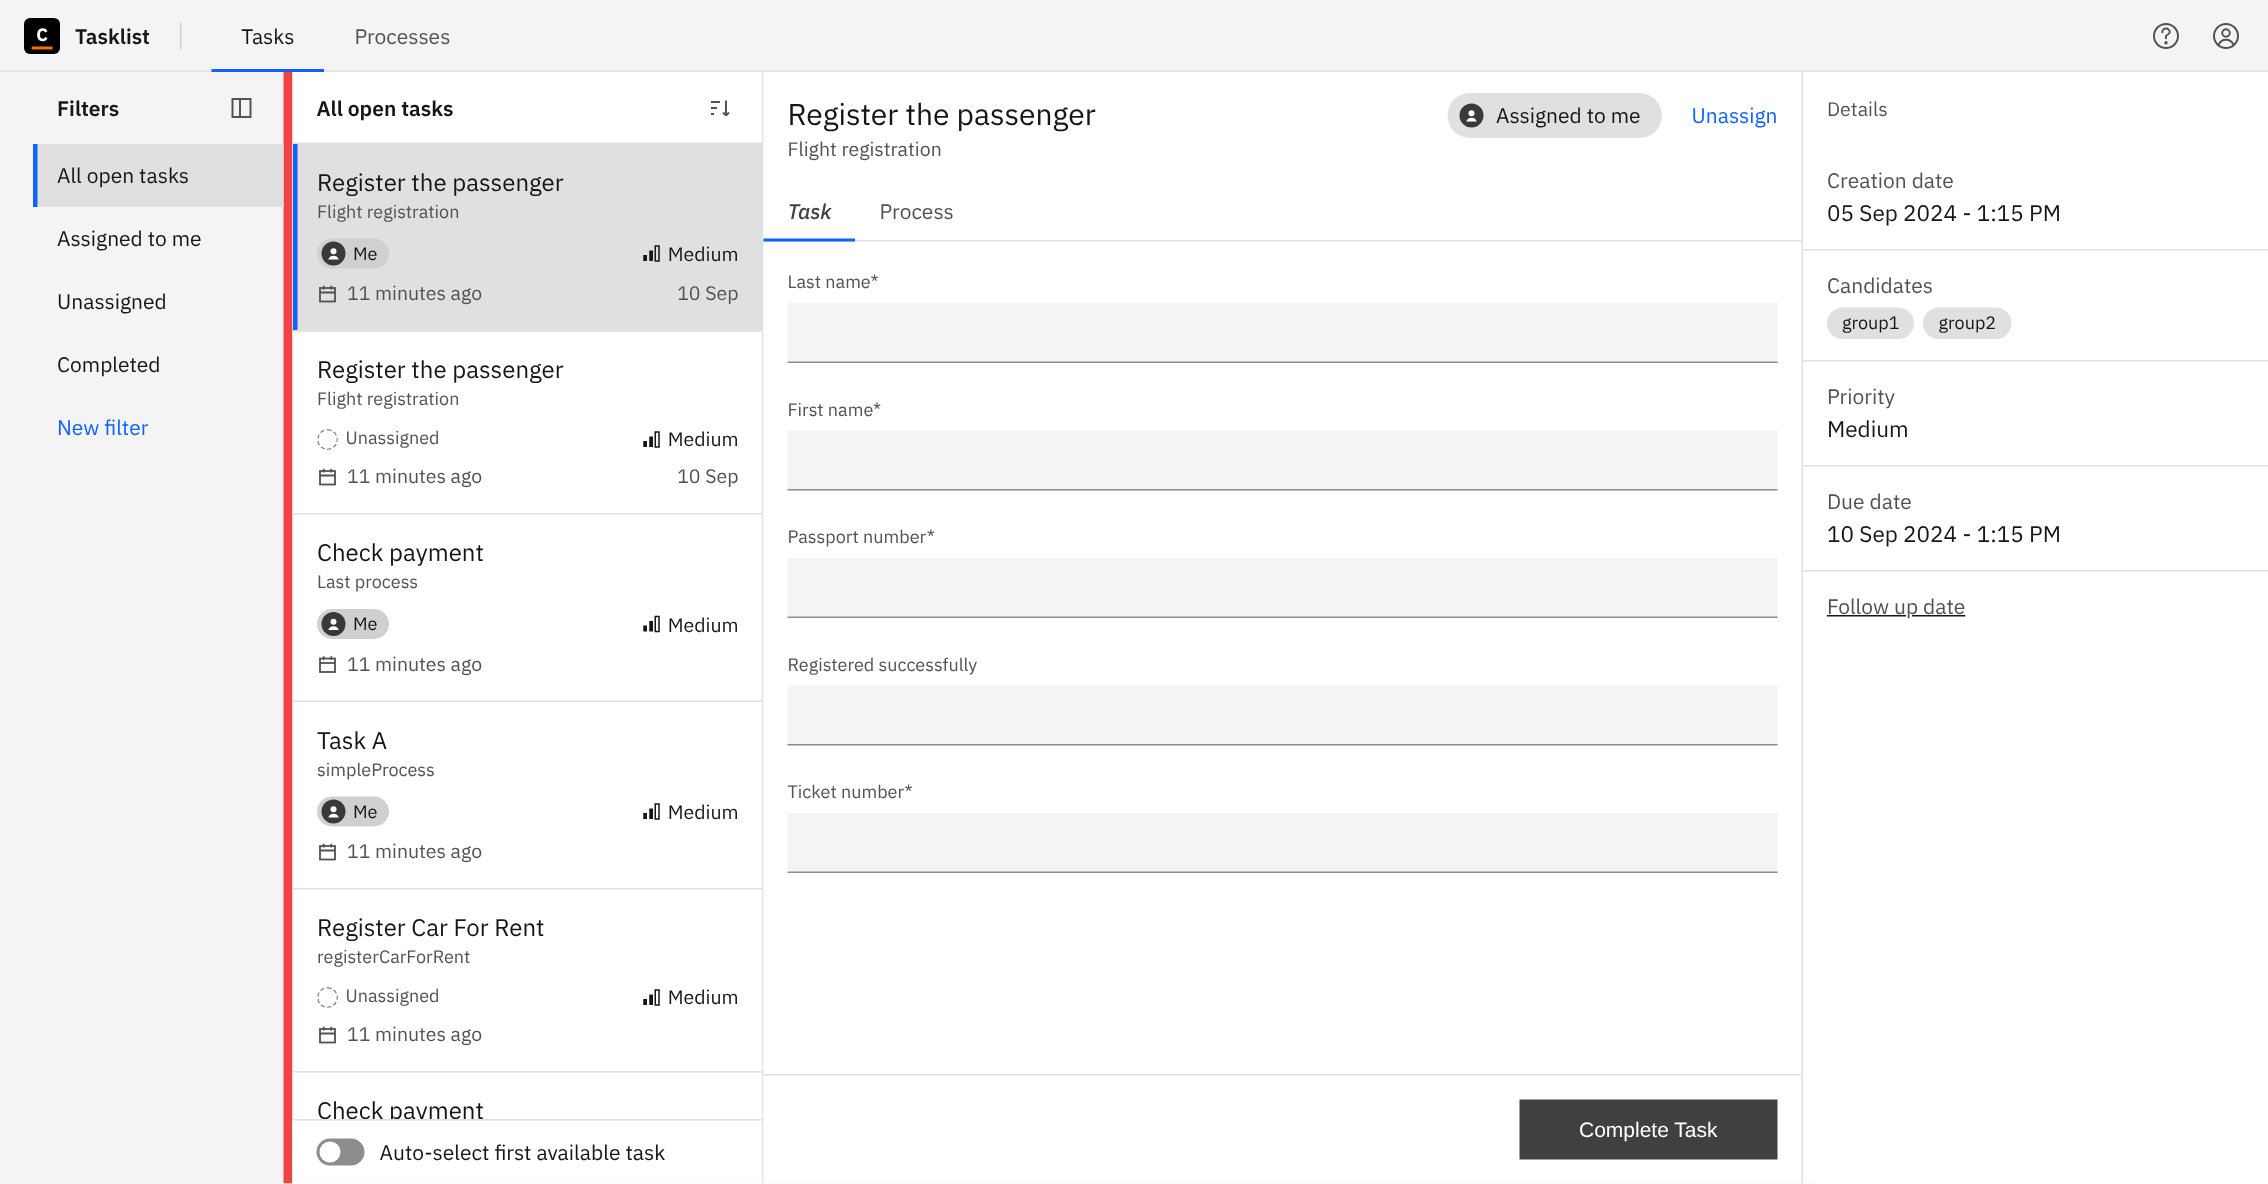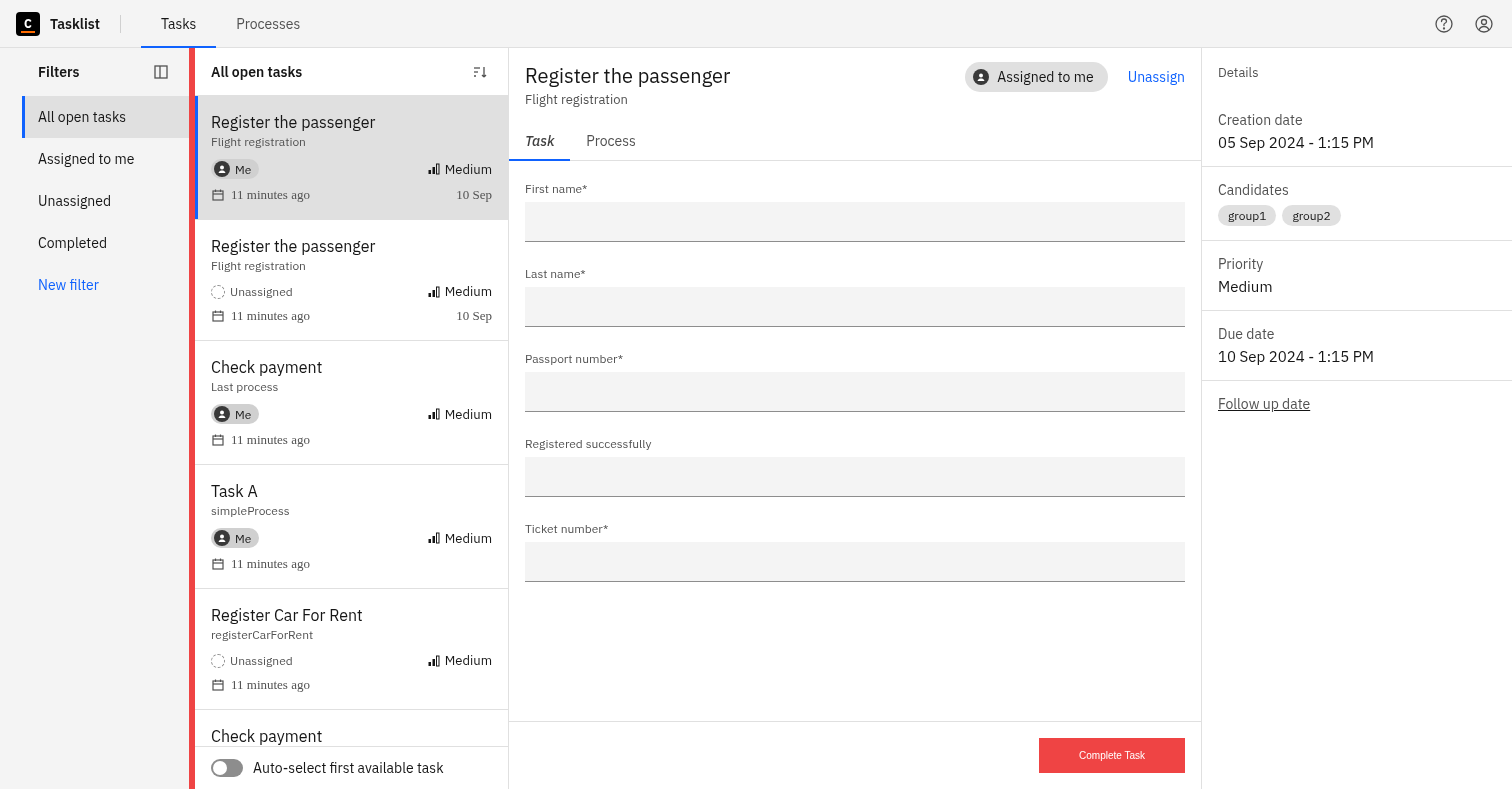--- a/index.html
+++ b/index.html
@@ -172,21 +172,20 @@
       margin-bottom: 10px;
     }
     .task-meta-row {
       display: flex;
       justify-content: space-between;
       align-items: center;
       margin-bottom: 8px;
     }
     .task-meta-row:last-child {
       margin-bottom: 0;
-      font-family: Liberation Serif, serif;
     }
     .assignee-chip {
       display: inline-flex;
       align-items: flex-end;
       gap: 5px;
       font-size: 12px;
     }
     .assignee-chip.me {
       background: #d0d0d0;
       border-radius: 12px;
@@ -341,25 +340,25 @@
       padding: 0 12px;
       font-size: 14px;
     }
     .detail-footer {
       padding: 16px;
       display: flex;
       justify-content: flex-end;
       border-top: 1px solid #e0e0e0;
     }
     .primary-btn {
-      background: #ef4444;
+      background: #404040;
       color: #fff;
       border: none;
       padding: 12px 40px;
-      font-size: 10px;
+      font-size: 14px;
       cursor: pointer;
     }
     .sidebar-panel {
       width: 310px;
       background: #fff;
       overflow-y: auto;
     }
     .sidebar-title {
       padding: 16px;
       font-size: 13px;
@@ -663,25 +662,25 @@
         </div>
         <span class="unassign-link">Unassign</span>
       </div>
     </div>
     <div class="detail-tabs">
       <div class="detail-tab active">Task</div>
       <div class="detail-tab">Process</div>
     </div>
     <div class="form-body">
       <div class="form-field">
+        <label class="form-label">Last name*</label>
+        <input class="form-input" style="">
+      </div>
+      <div class="form-field">
         <label class="form-label">First name*</label>
-        <input class="form-input" style="">
-      </div>
-      <div class="form-field">
-        <label class="form-label">Last name*</label>
         <input class="form-input" style="">
       </div>
       <div class="form-field">
         <label class="form-label">Passport number*</label>
         <input class="form-input" style="">
       </div>
       <div class="form-field">
         <label class="form-label">Registered successfully</label>
         <input class="form-input" style="">
       </div>

